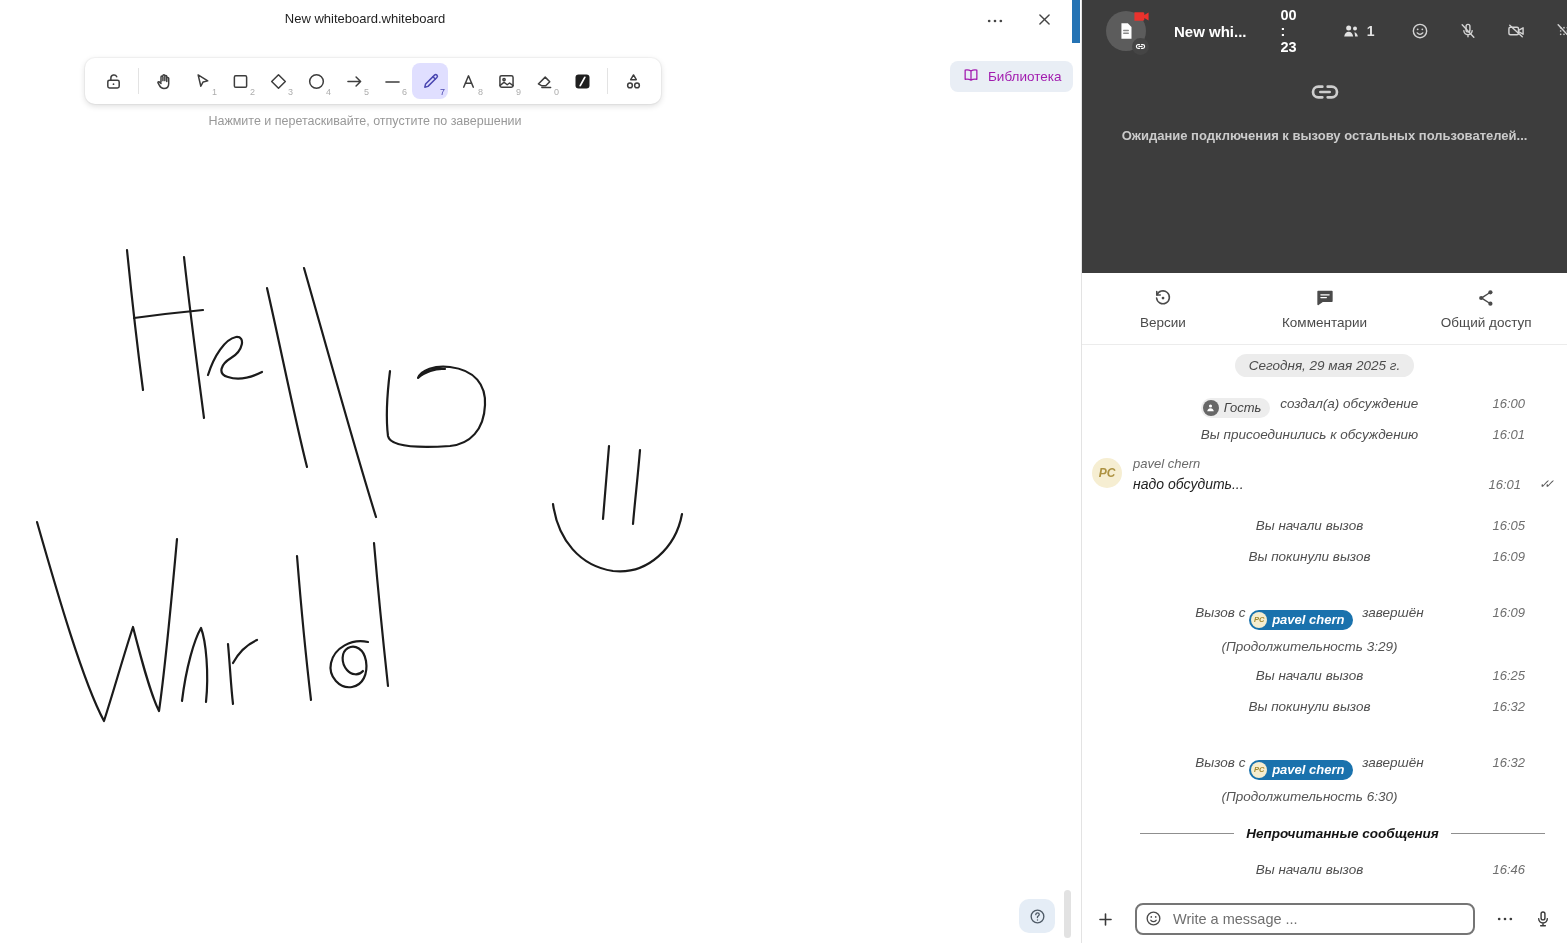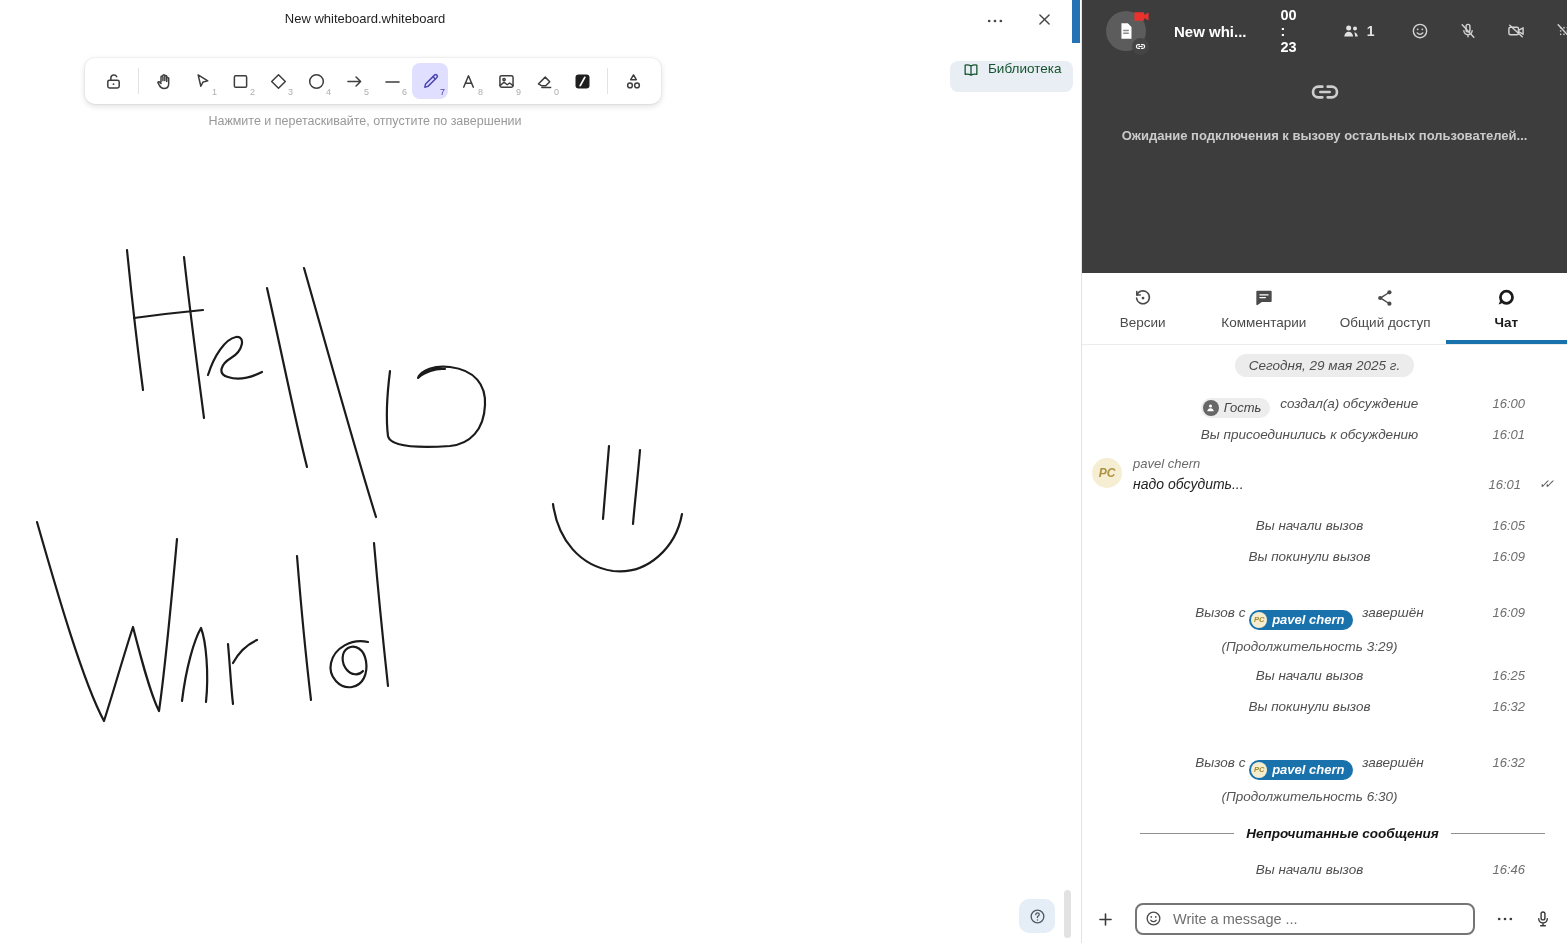--- a/index.html
+++ b/index.html
@@ -21,23 +21,23 @@
   .tool { position:relative; width:36px; height:36px; border-radius:8px; display:flex;
           align-items:center; justify-content:center; color:#3d3d3d; cursor:pointer; }
   .tool.selected { background:#e0dfff; color:#4a47b1; }
   .tool .key { position:absolute; right:3px; bottom:2px; font-size:9px; color:#adadad; }
   .tool.selected .key { color:#4a47b1; }
   .tdiv { width:1px; height:26px; background:#e3e3e3; margin:0 5px; }
 
   .hint { position:absolute; left:0; top:114px; width:730px; text-align:center;
           font-size:12.5px; color:#989898; }
 
-  .library { position:absolute; left:950px; top:61px; height:31px; display:flex; align-items:flex-start;
-             gap:8px; padding:0 12px; background:#e9eef5; border:none; border-radius:8px;
-             font-family:inherit; font-size:13.5px; color:#14532d; cursor:pointer; }
+  .library { position:absolute; left:950px; top:61px; height:31px; display:flex; align-items:flex-end;
+             gap:8px; padding:8px 12px; background:#e9eef5; border:none; border-radius:8px;
+             font-family:inherit; font-size:13.5px; color:#a21caf; cursor:pointer; }
   .help { position:absolute; left:1019px; top:899px; width:36px; height:34px; border:none;
           border-radius:10px; background:#e5edf6; color:#4e5a66; display:flex; align-items:center;
           justify-content:center; cursor:pointer; }
   .sb-blue { position:absolute; left:1072px; top:0; width:8px; height:43px; background:#2573b4; }
   .sb-gray { position:absolute; left:1064px; top:890px; width:7px; height:48px;
              background:#e2e2e2; border-radius:4px; }
   #strokes { position:absolute; left:0; top:0; }
   #strokes path { fill:none; stroke:#1b1b1b; stroke-width:2.2; stroke-linecap:round; stroke-linejoin:round; }
 
   
@@ -430,29 +430,20 @@
           <span style="display: flex;">
             <svg viewBox="0 0 24 24" width="22" height="22" fill="none" stroke="currentColor" stroke-width="1.7" stroke-linecap="round" stroke-linejoin="round">
               <circle cx="16.8" cy="5.8" r="2.3" fill="currentColor" stroke="none"></circle>
               <circle cx="6.8" cy="12" r="2.3" fill="currentColor" stroke="none"></circle>
               <circle cx="16.8" cy="18.2" r="2.3" fill="currentColor" stroke="none"></circle>
               <path d="M9 10.8l5.7-3.7M9 13.2l5.7 3.7" stroke-width="1.6"></path>
             </svg>
           </span>
           <span>Общий доступ</span>
         </div>
-        <div class="tab active">
-          <span style="display: flex;">
-            <svg viewBox="0 0 24 24" width="22" height="22" fill="none" stroke="currentColor" stroke-width="1.7" stroke-linecap="round" stroke-linejoin="round">
-              <circle cx="12.5" cy="11.2" r="6.6" stroke-width="3"></circle>
-              <path fill="currentColor" stroke="none" d="M8.4 16.9c-1.2 1.2-2.8 1.9-4.6 2 .9-1 1.4-2.3 1.6-3.8z"></path>
-            </svg>
-          </span>
-          <span>Чат</span>
-        </div>
       </div>
 
     <div class="chat" id="chat-messages">
         <div class="m-date"><span>Сегодня, 29 мая 2025 г.</span></div>
         <div class="m-row"><span class="pill-actor">
             <span class="pa-ic">
               <span style="display: flex;">
                 <svg viewBox="0 0 24 24" width="11" height="11" fill="none" stroke="currentColor" stroke-width="1.7" stroke-linecap="round" stroke-linejoin="round">
                   <circle cx="12" cy="8.6" r="3.4" fill="currentColor" stroke="none"></circle>
                   <path d="M4.8 20c.9-4.2 3.5-6.4 7.2-6.4s6.3 2.2 7.2 6.4z" fill="currentColor" stroke="none"></path>

